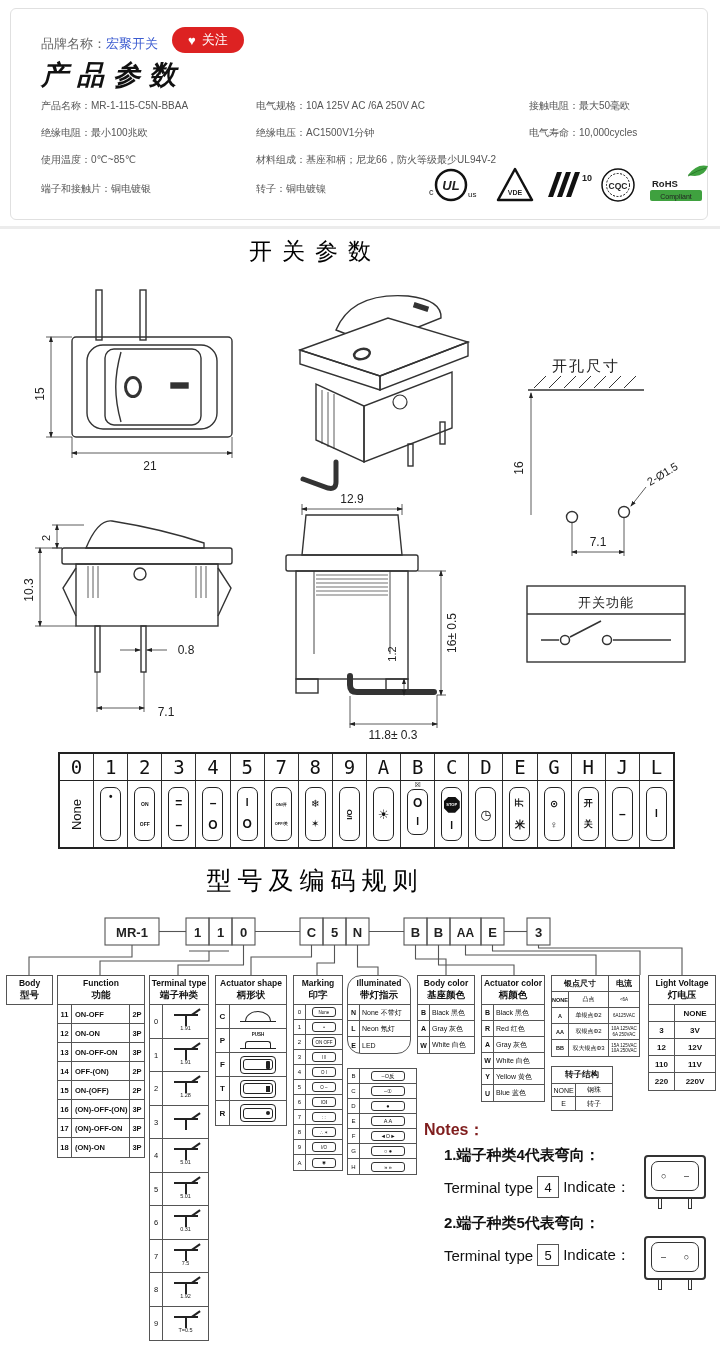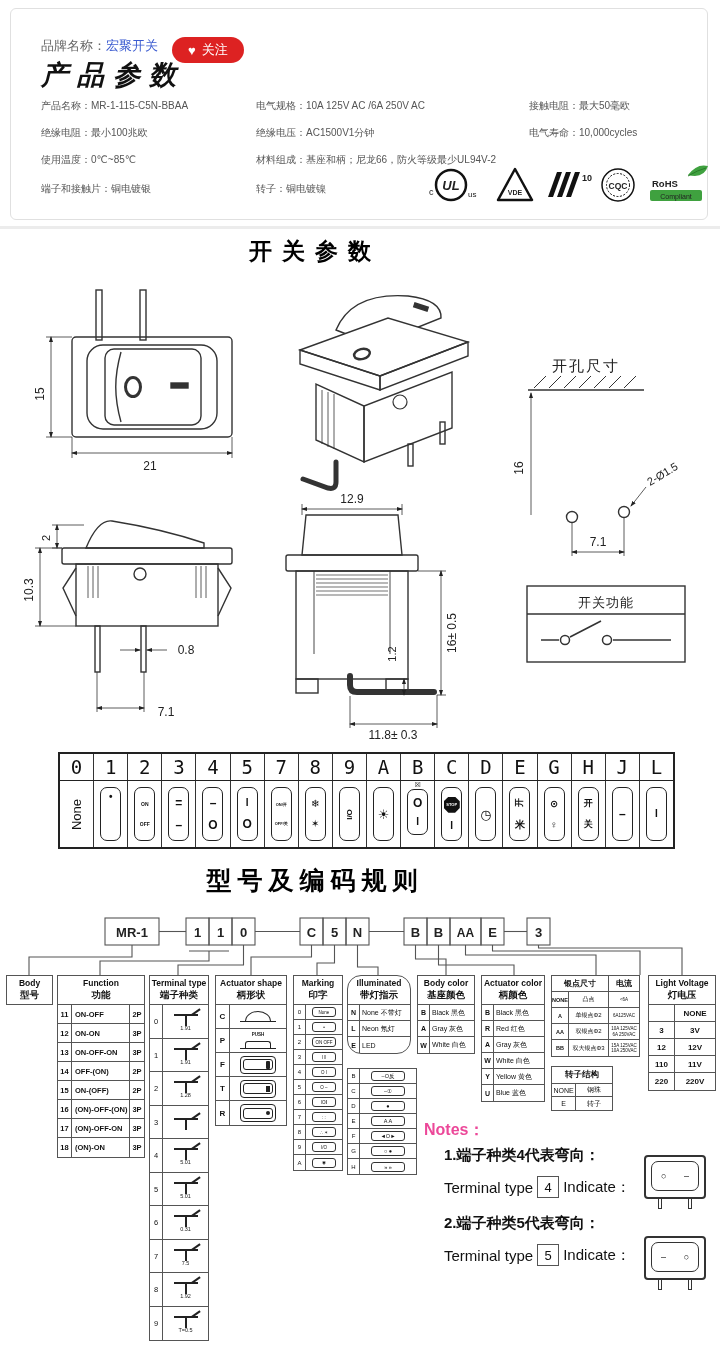--- a/index.html
+++ b/index.html
@@ -1,34 +1,34 @@
 <!DOCTYPE html>
 <html><head>
 <meta charset="utf-8">
 <style>
   html,body{margin:0;padding:0;background:#ffffff;}
   #page{position:relative;width:720px;height:1345px;background:#fff;overflow:hidden;
         font-family:"Liberation Sans","DejaVu Sans",sans-serif;color:#222;}
   
   .card{position:absolute;left:10px;top:8px;width:698px;height:212px;border:1px solid #e0e0e0;
         border-radius:6px;background:#fff;box-sizing:border-box;}
-  .brand-row{position:absolute;left:30px;top:28px;height:28px;display:flex;align-items:flex-start;font-size:13px;}
+  .brand-row{position:absolute;left:30px;top:16px;height:28px;display:flex;align-items:flex-end;font-size:13px;}
   .brand-label{color:#666;}
   .brand-link{color:#3b5bd0;margin-right:14px;cursor:pointer;}
   .follow-btn{background:#dd2222;color:#fff;border:none;border-radius:14px;height:26px;padding:0 16px;
         font-size:13px;display:flex;align-items:center;gap:6px;cursor:pointer;}
   .card-title{position:absolute;left:30px;top:48px;font-family:"Liberation Serif","DejaVu Serif",serif;
         font-style:italic;font-weight:bold;font-size:27px;letter-spacing:9px;color:#111;}
   .spec{position:absolute;font-size:10px;color:#555;white-space:nowrap;}
   .spec b{font-weight:normal;color:#555;}
   .certs{position:absolute;left:415px;top:150px;}
   
   .sep{position:absolute;left:0;top:226px;width:720px;height:3px;background:#ececec;}
   
-  .sec-title{position:absolute;left:0;width:630px;text-align:center;font-weight:bold;color:#000;}
+  .sec-title{position:absolute;left:0;width:630px;text-align:center;font-weight:normal;color:#000;}
   #t1{top:236px;font-size:23px;letter-spacing:10px;}
   #t2{top:864px;font-size:25px;letter-spacing:6px;}
   
   .draw-svg{position:absolute;left:0;top:272px;}
   .code-svg{position:absolute;left:0;top:905px;}
   svg text{font-family:"Liberation Sans","DejaVu Sans",sans-serif;fill:#222;}
   
   .symtable{position:absolute;left:58px;top:752px;width:617px;border:2px solid #222;background:#fff;box-sizing:border-box;}
   .symrow{display:flex;}
   .symh{flex:1;border-right:1px solid #333;text-align:center;font-size:19px;line-height:26px;
@@ -107,21 +107,21 @@
   
   #tbl-rotor .title{font-weight:bold;font-size:8.5px;text-align:center;border-bottom:1px solid #555;padding:2px 0;}
   #tbl-rotor .trow{height:13px;font-size:7px;}
   #tbl-rotor .c-code{width:24px;}
   #tbl-rotor .c-s{flex:1;}
   
   #tbl-light .trow{height:17px;font-size:8px;font-weight:bold;}
   #tbl-light .c-code{width:26px;}
   #tbl-light .c-s{flex:1;}
   
-  .notes-title{position:absolute;left:424px;top:1120px;font-size:16px;font-weight:bold;color:#ec4899;}
+  .notes-title{position:absolute;left:424px;top:1120px;font-size:16px;font-weight:bold;color:#7f1d1d;}
   .note-cn{position:absolute;left:444px;font-size:15px;font-weight:bold;color:#111;}
   .note-en{position:absolute;left:444px;font-size:15px;color:#111;display:flex;align-items:center;gap:4px;}
   .code-box{display:inline-flex;width:20px;height:20px;border:1px solid #555;align-items:center;
         justify-content:center;font-size:13px;}
   .nsw{position:absolute;width:58px;height:40px;border:2px solid #333;border-radius:4px;background:#fff;}
   .nsw-in{position:absolute;left:5px;right:5px;top:4px;bottom:6px;border:1.5px solid #333;border-radius:7px;
         display:flex;align-items:center;justify-content:space-around;font-size:9px;color:#111;}
   .nsw .p1,.nsw .p2{position:absolute;bottom:-12px;width:4px;height:12px;border:1px solid #333;
         border-top:none;box-sizing:border-box;}
   .nsw .p1{left:12px;} .nsw .p2{right:12px;}

